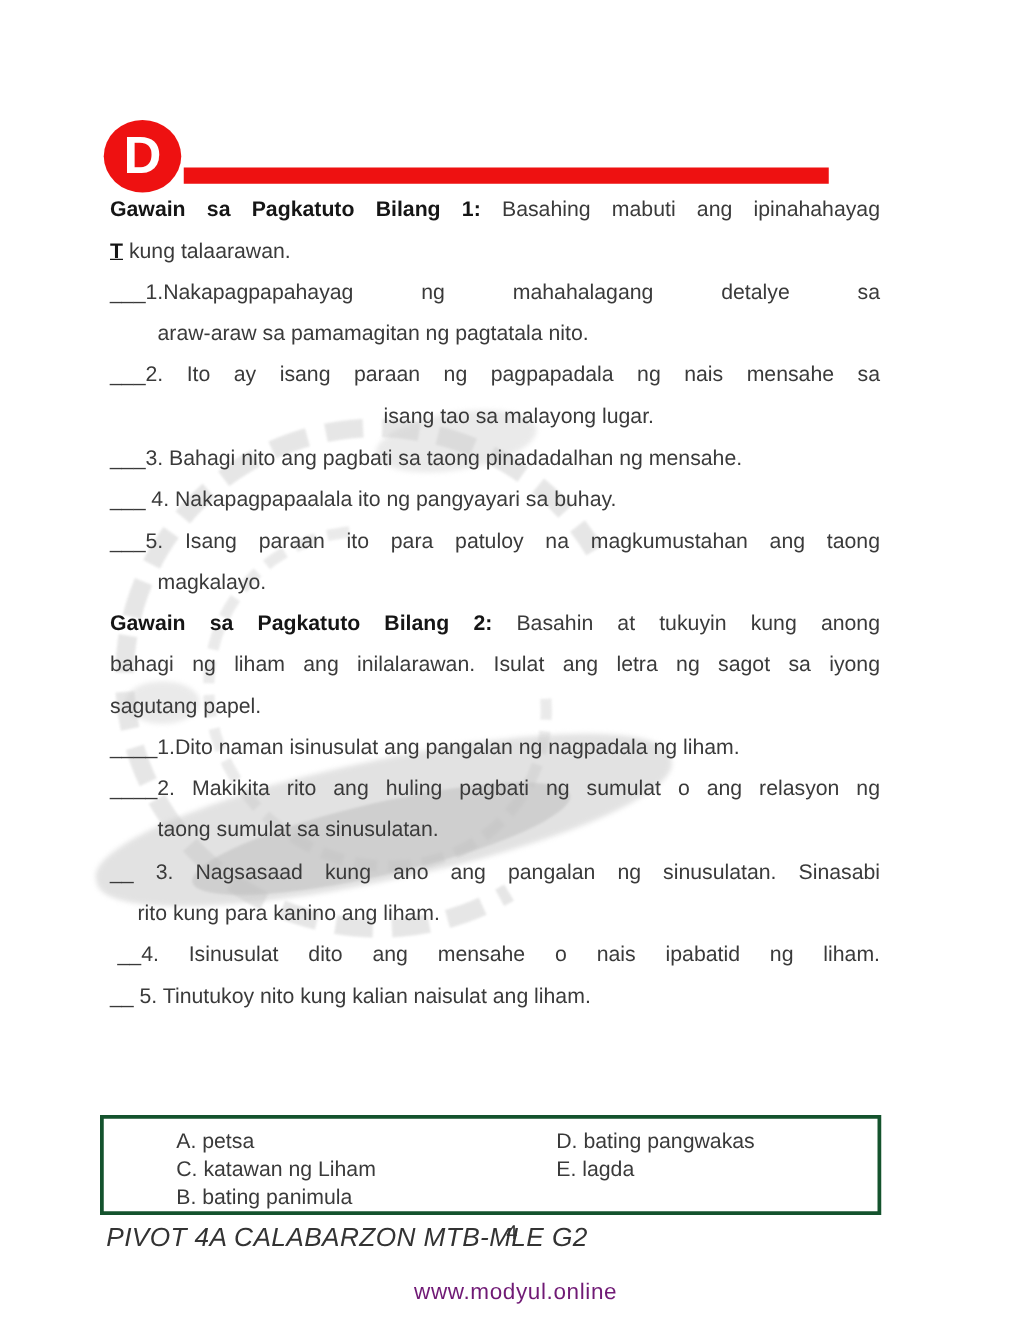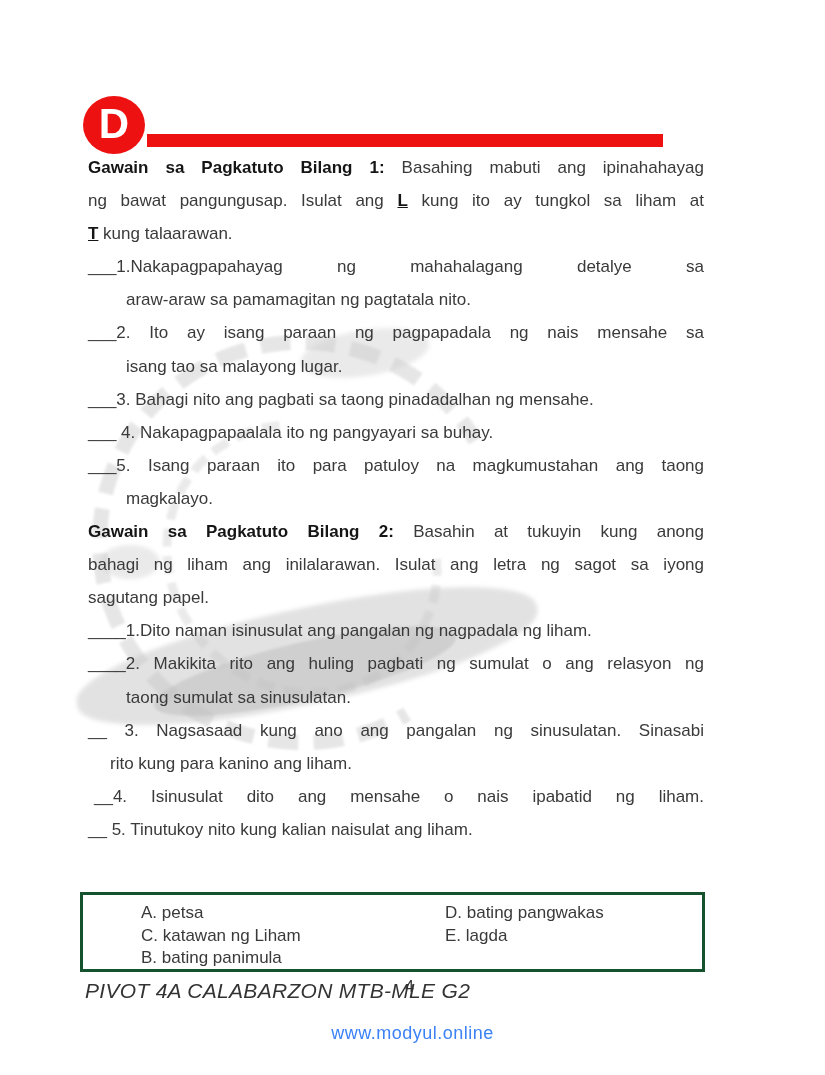--- a/index.html
+++ b/index.html
@@ -58,21 +58,21 @@
   .choices-right{position:absolute;left:362px;top:7px;}
   .choice{line-height:22.5px;color:#3a3a3a;}
   
   .footer-source{
     position:absolute;left:85px;top:979px;font-style:italic;font-size:21px;color:#333333;z-index:2;
     letter-spacing:.3px;
   }
   .page-number{position:absolute;left:405px;top:978px;font-size:16px;color:#333333;z-index:2;}
   .site-watermark{
     position:absolute;left:0;top:1023px;width:825px;text-align:center;
-    font-size:18px;color:#3b82f6;letter-spacing:.5px;z-index:2;
+    font-size:18px;color:#701a75;letter-spacing:.5px;z-index:2;
   }
 </style>
 </head>
 <body>
 
 <div class="page">
 
   <div class="stamp">
     <div class="ring-outer"></div>
     <div class="ring-inner"></div>
@@ -83,28 +83,27 @@
   </div>
 
   <div class="badge" style="background: rgb(238, 17, 17);">
     <span class="badge-letter">D</span>
   </div>
   <div class="rule" style="background: rgb(238, 17, 17);"></div>
 
   <div class="content">
     <div id="a1i">
         <div class="line just"><span class="b">Gawain sa Pagkatuto Bilang 1:</span><span> Basahing mabuti ang ipinahahayag</span></div>
-        <div class="line just"><span>ng bawat pangungusap. Isulat ang </span><span class="bu">L</span><span> kung ito ay tungkol sa liham at</span></div>
         <div class="line"><span class="bu">T</span><span> kung talaarawan.</span></div>
       </div>
     <div id="a1t">
         <div class="line just"><span>___1.Nakapagpapahayag ng mahahalagang detalye sa</span></div>
         <div class="line" style="padding-left: 38px;"><span>araw-araw sa pamamagitan ng pagtatala nito.</span></div>
         <div class="line just"><span>___2. Ito ay isang paraan ng pagpapadala ng nais mensahe sa</span></div>
-        <div class="line" style="padding-left: 38px;"><span>isang tao sa malayong lugar.</span></div>
+        <div class="line" style="padding-left: 38px; text-align: center;"><span>isang tao sa malayong lugar.</span></div>
         <div class="line"><span>___3. Bahagi nito ang pagbati sa taong pinadadalhan ng mensahe.</span></div>
         <div class="line"><span>___ 4. Nakapagpapaalala ito ng pangyayari sa buhay.</span></div>
         <div class="line just"><span>___5. Isang paraan ito para patuloy na magkumustahan ang taong</span></div>
         <div class="line" style="padding-left: 38px;"><span>magkalayo.</span></div>
       </div>
     <div id="a2i">
         <div class="line just"><span class="b">Gawain sa Pagkatuto Bilang 2:</span><span> Basahin at tukuyin kung anong</span></div>
         <div class="line just"><span>bahagi ng liham ang inilalarawan. Isulat ang letra ng sagot sa iyong</span></div>
         <div class="line"><span>sagutang papel.</span></div>
       </div>

